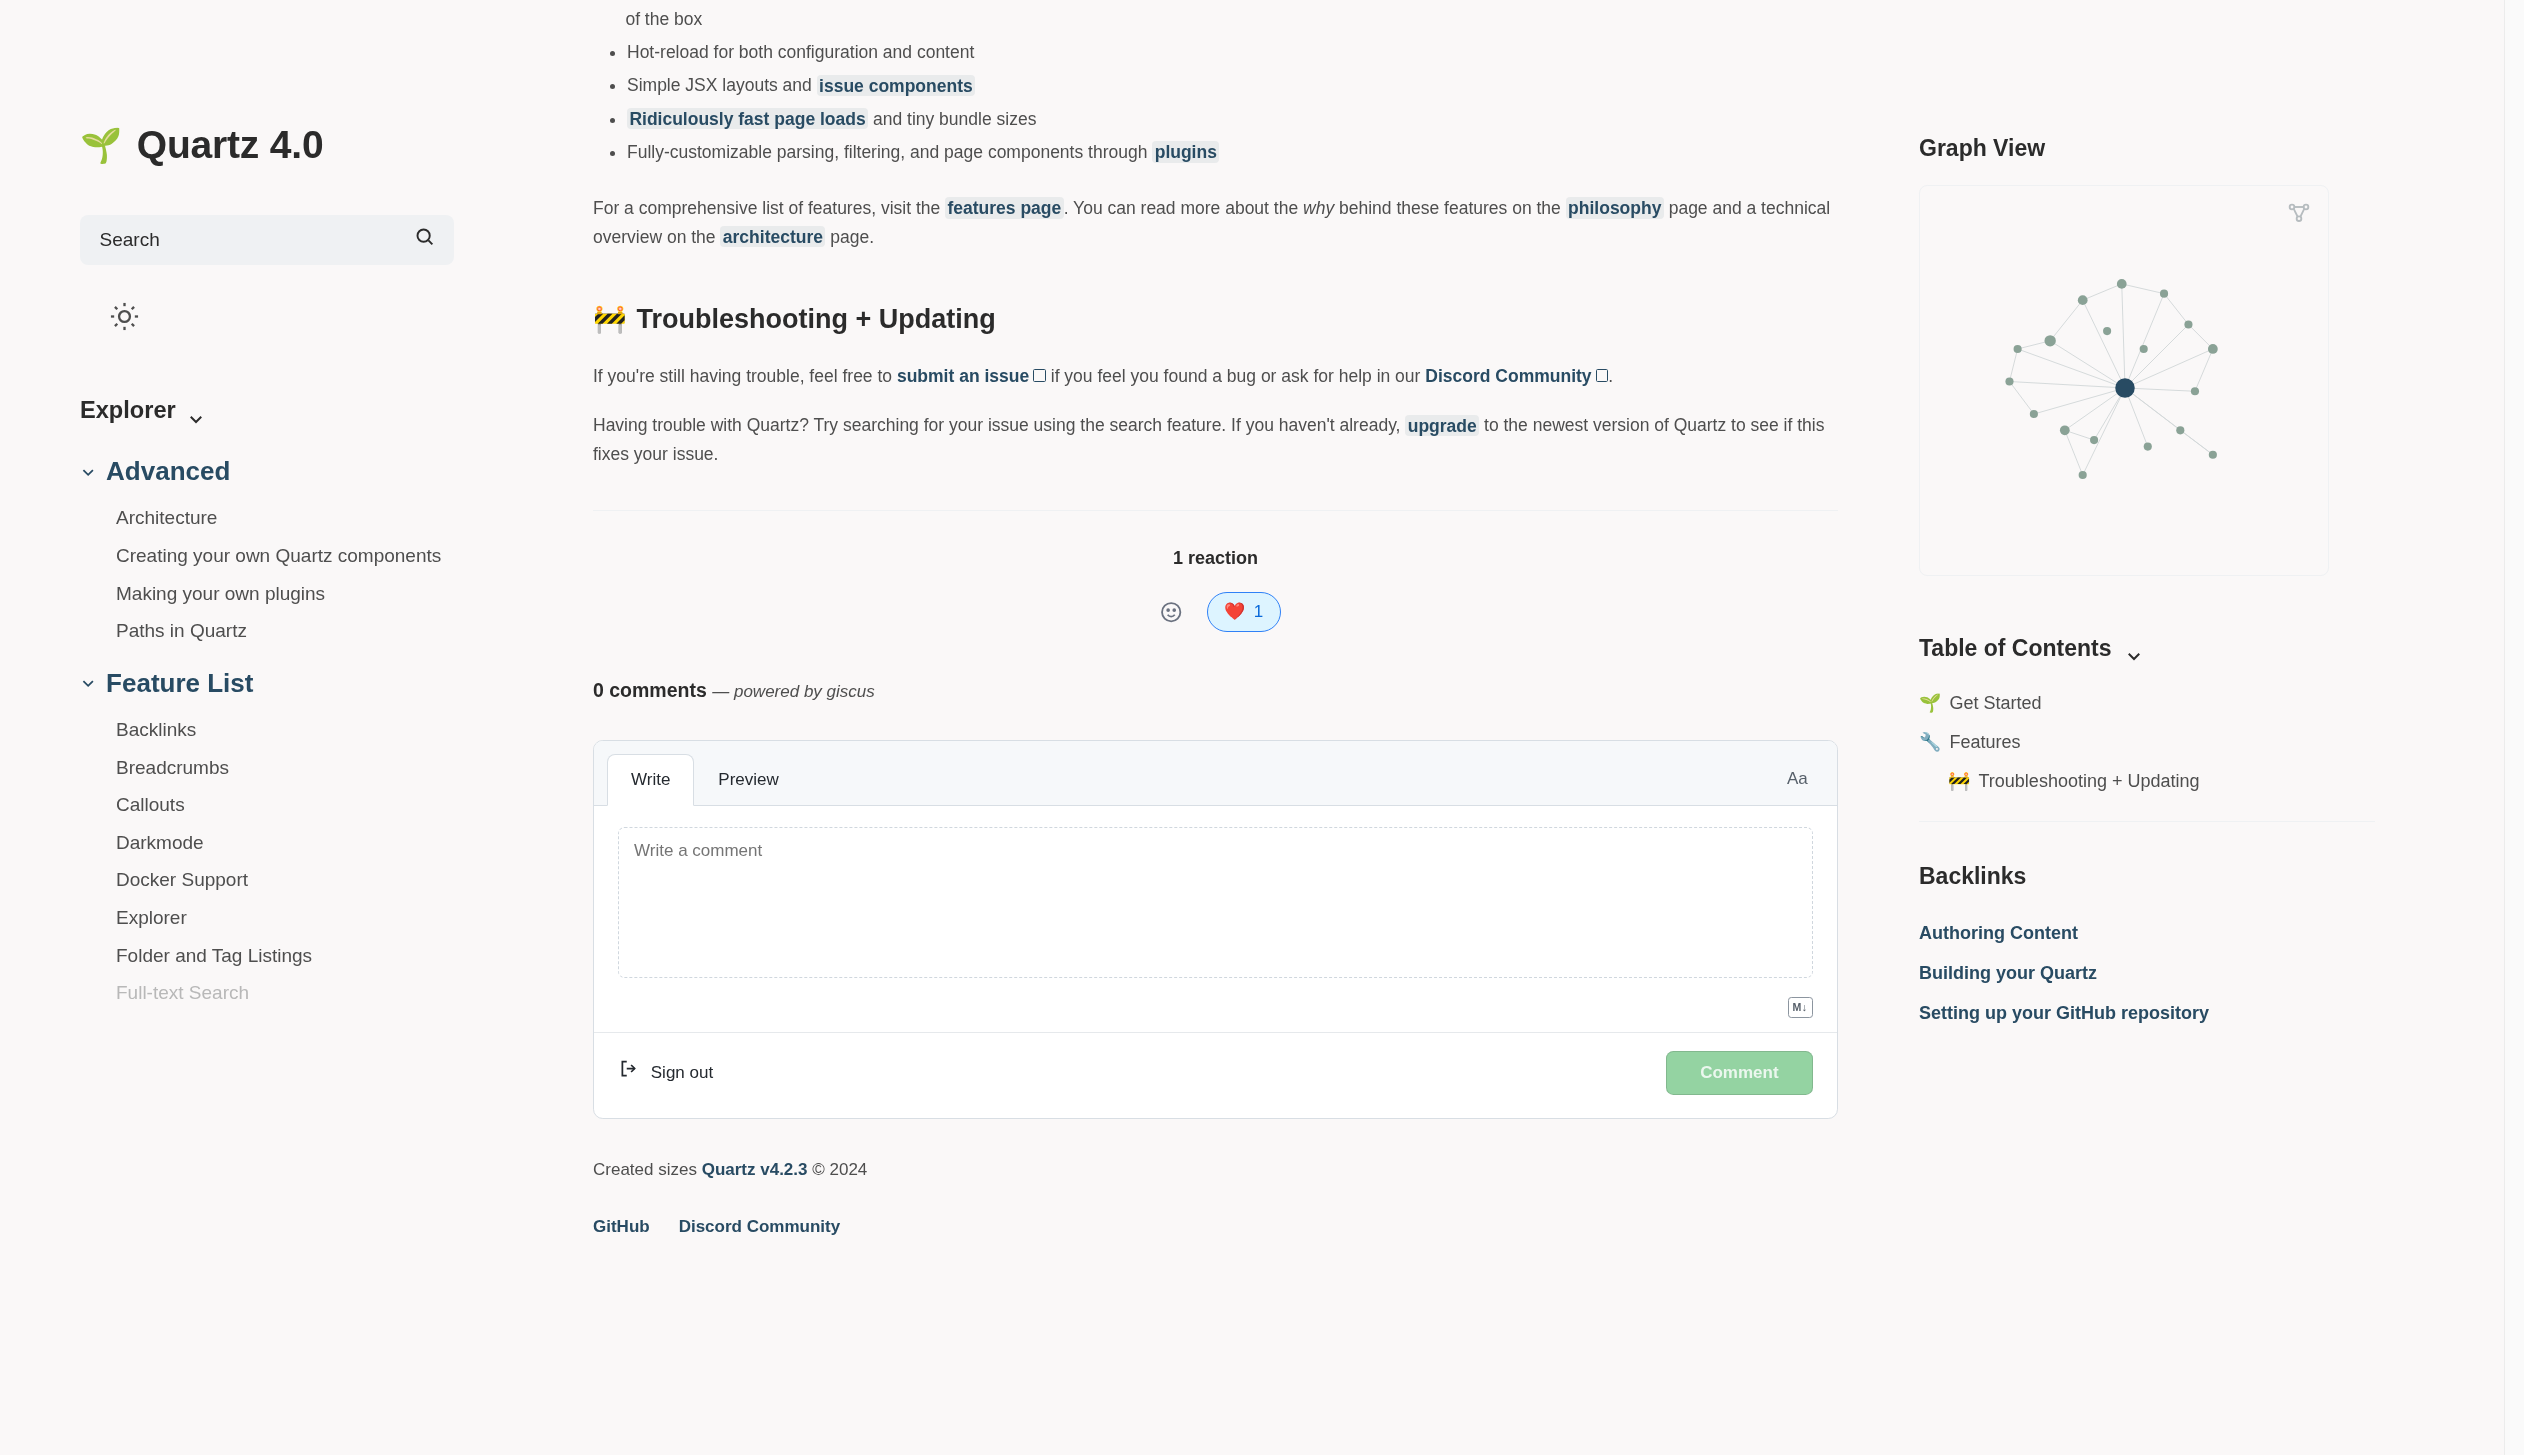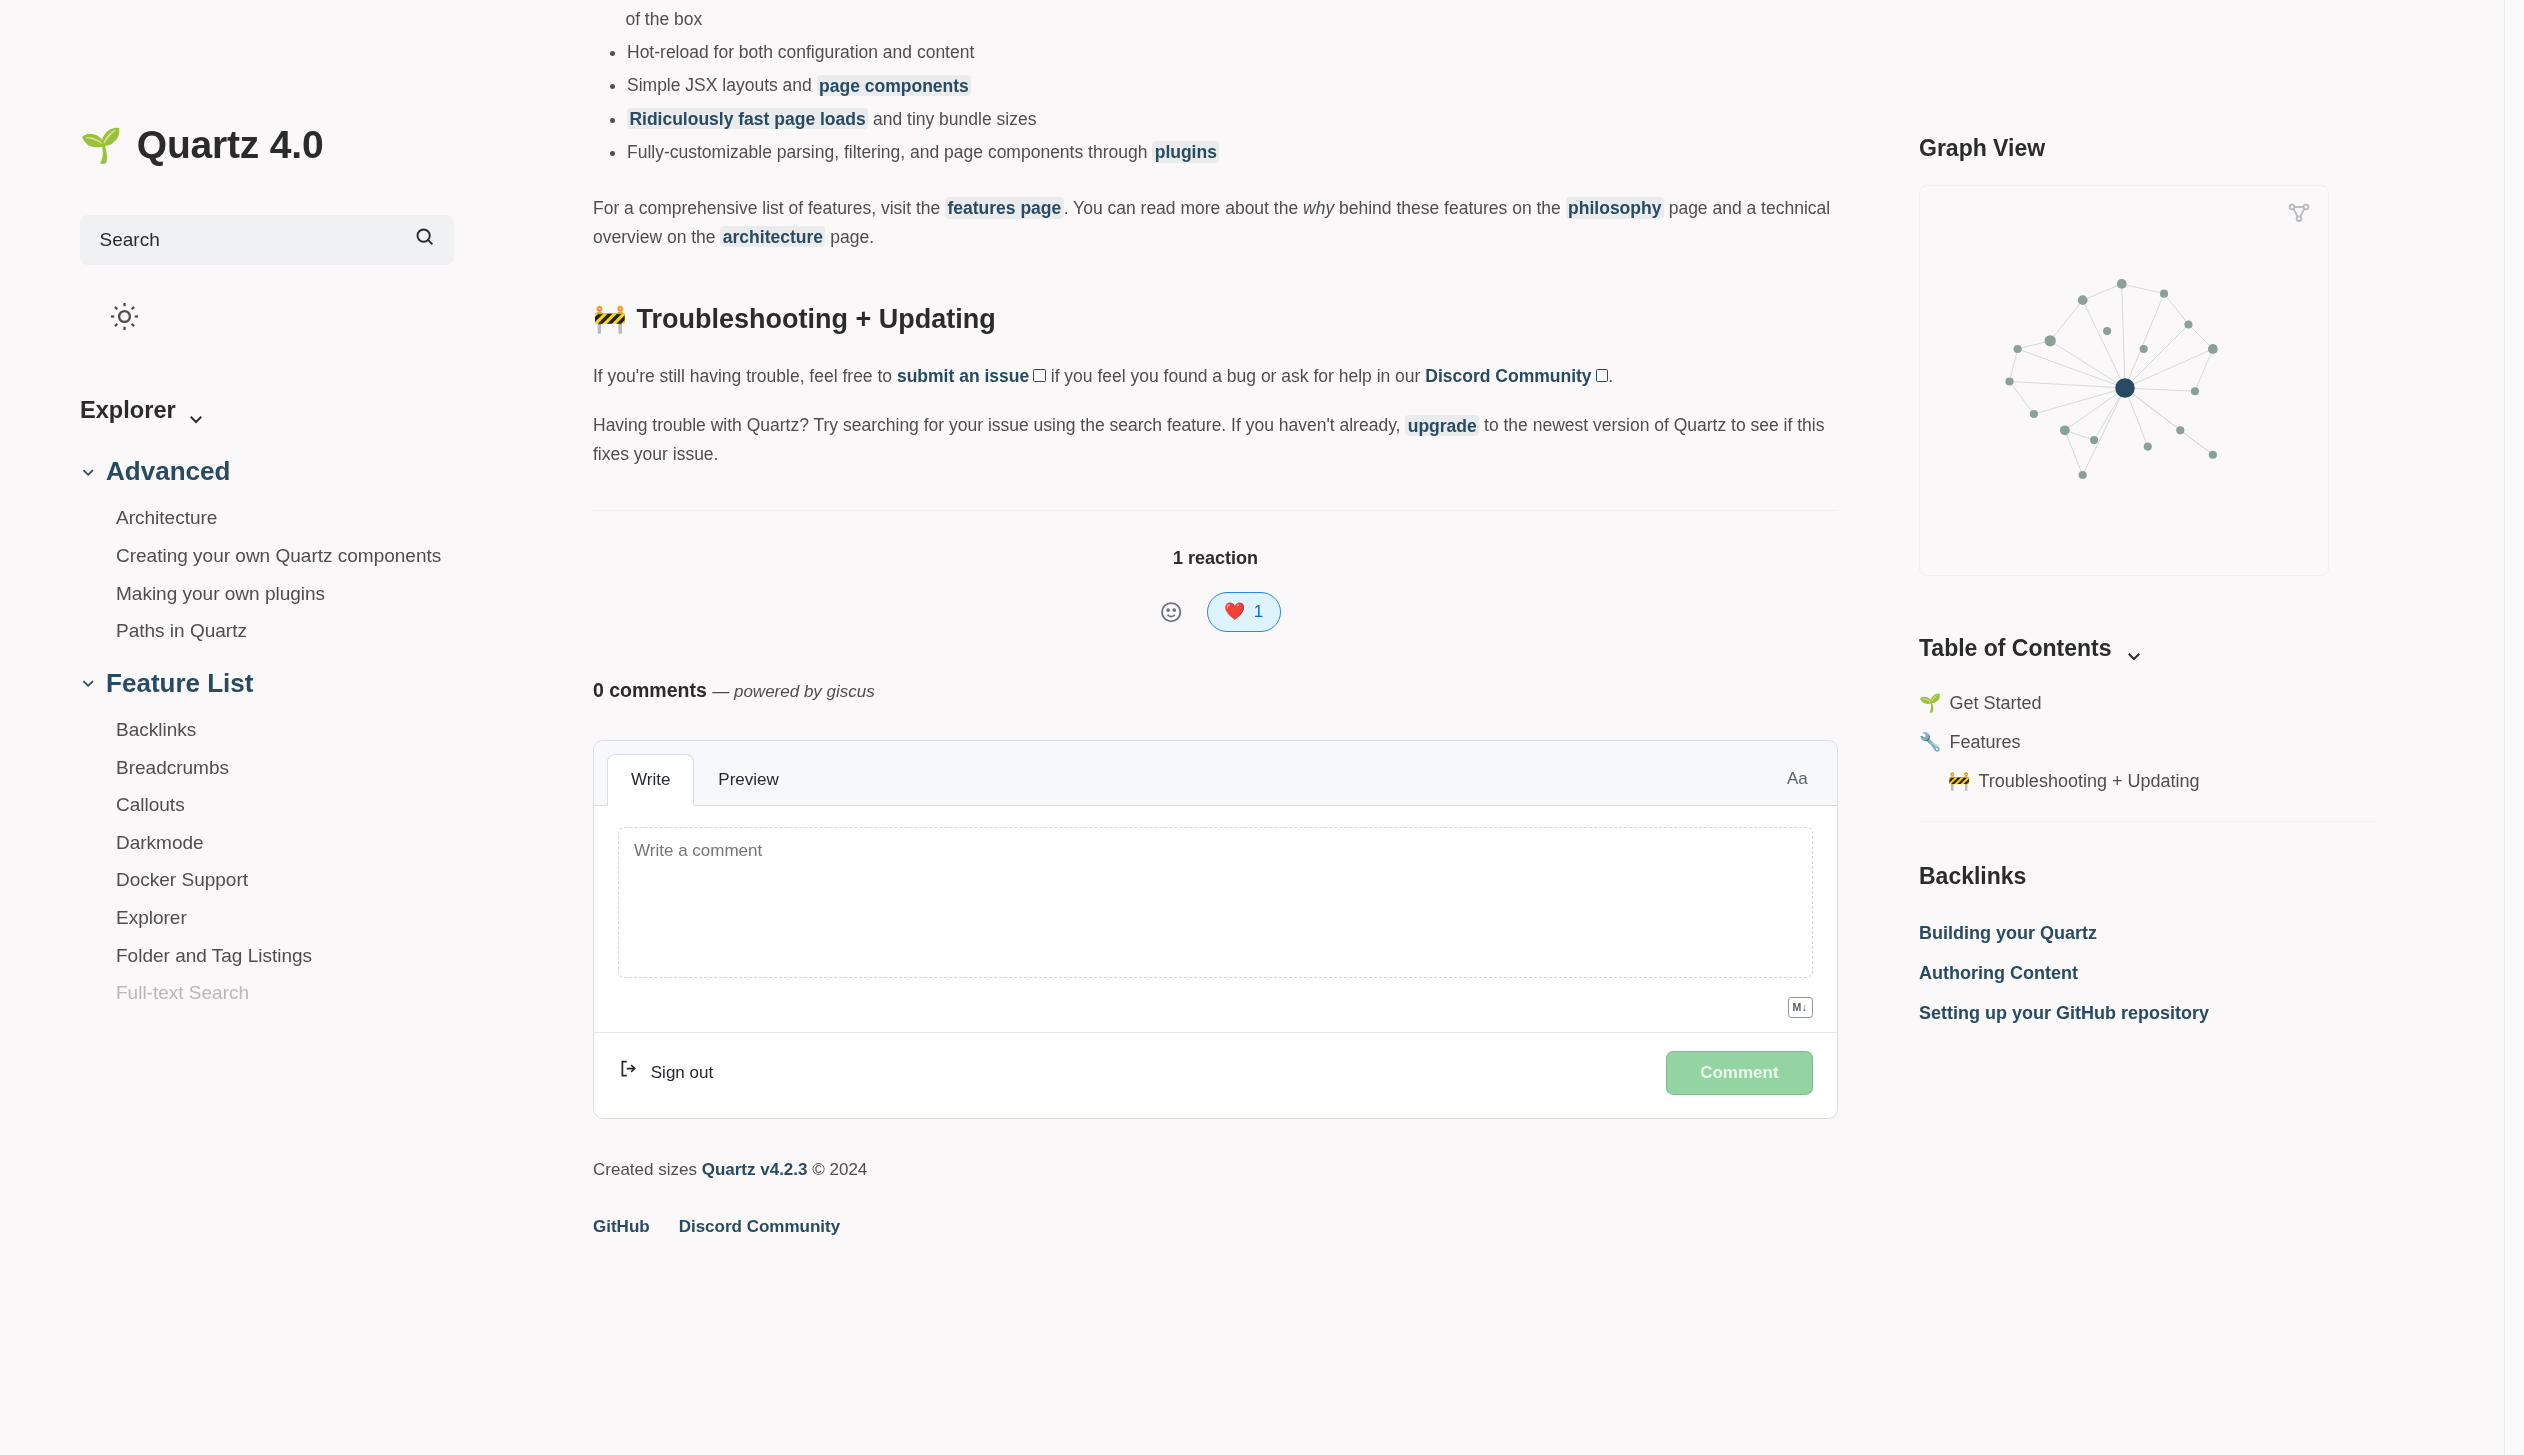--- a/index.html
+++ b/index.html
@@ -439,21 +439,21 @@
       <div class="file muted">Full-text Search</div>
     </div>
     <div class="fade"></div>
   </div>
 
   <div class="center">
 
     <ul class="features">
       <li style="list-style:none;margin-left:-1.6px;"><span>of the box</span></li>
       <li><span>Hot-reload for both configuration and content</span></li>
-      <li><span>Simple JSX layouts and </span><a class="ilink" href="#">page components</a></li>
+      <li><span>Simple JSX layouts and </span><a class="ilink" href="#">issue components</a></li>
       <li><a class="ilink" href="#">Ridiculously fast page loads</a><span> and tiny bundle sizes</span></li>
       <li><span>Fully-customizable parsing, filtering, and page components through </span><a class="ilink" href="#">plugins</a></li>
     </ul>
 
     <p>
       <span>For a comprehensive list of features, visit the </span><a class="ilink" href="#">features page</a><span>. You can read more about the </span><em>why</em><span> behind these features on the </span><a class="ilink" href="#">philosophy</a><span> page and a technical overview on the </span><a class="ilink" href="#">architecture</a><span> page.</span>
     </p>
 
     <h2 class="section">
       <span>🚧</span>
@@ -623,21 +623,21 @@
         <div class="toc-item l2">
           <span>🚧</span>
           <span>Troubleshooting + Updating</span>
         </div>
       </div>
       <hr class="toc-rule">
     </div>
 
     <div class="backlinks">
       <h3>Backlinks</h3>
+      <a class="backlink" href="#">Authoring Content</a>
       <a class="backlink" href="#">Building your Quartz</a>
-      <a class="backlink" href="#">Authoring Content</a>
       <a class="backlink" href="#">Setting up your GitHub repository</a>
     </div>
   </div>
 
   <div class="scrolltrack"></div>
 </div>
 
 
 </body></html>

